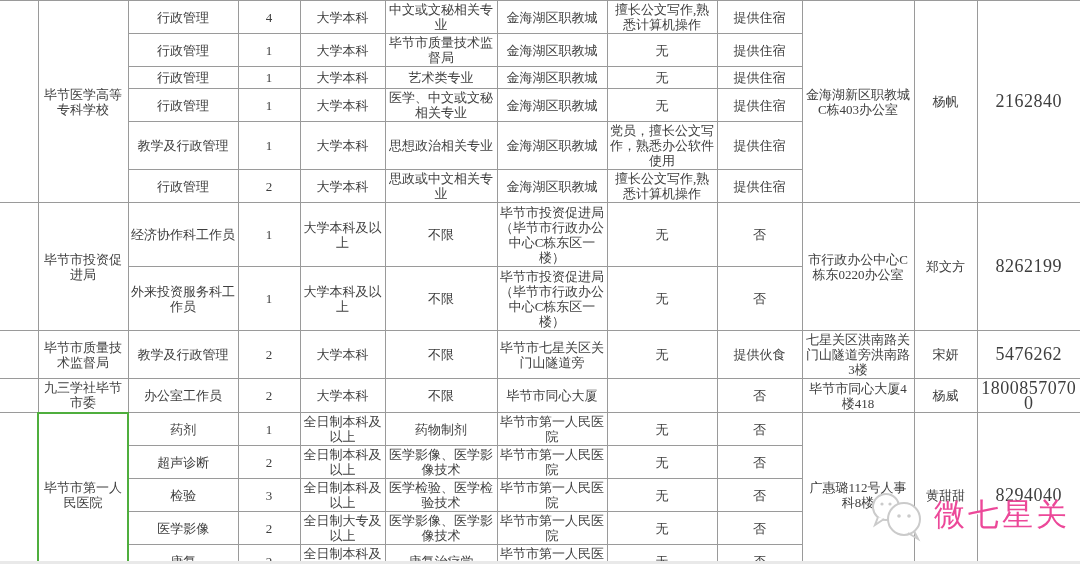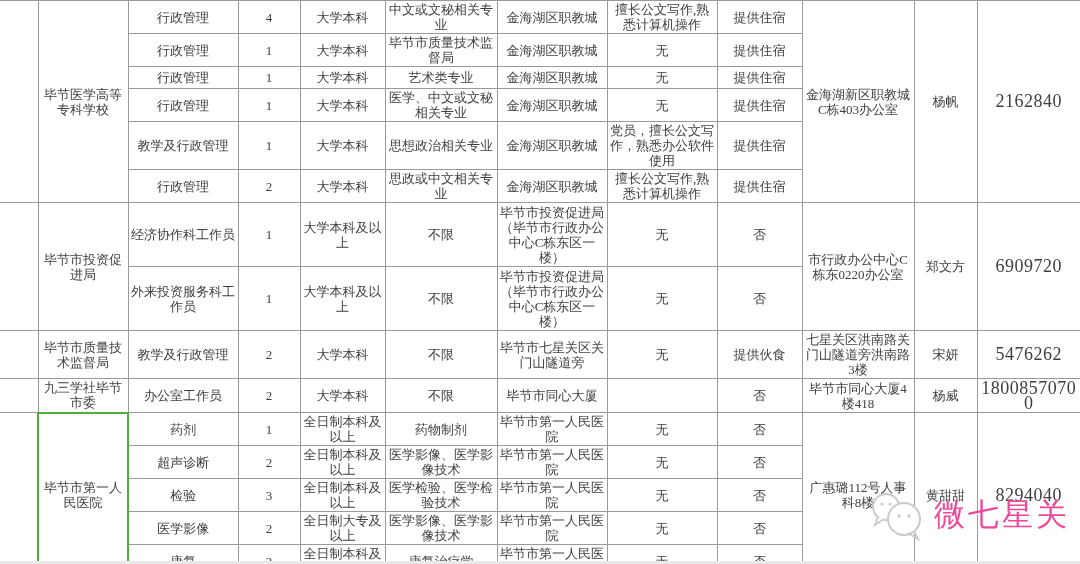--- a/index.html
+++ b/index.html
@@ -154,21 +154,21 @@
           <td rowspan="2">毕节市投资促进局</td>
           <td>经济协作科工作员</td>
           <td>1</td>
           <td>大学本科及以上</td>
           <td>不限</td>
           <td>毕节市投资促进局（毕节市行政办公中心C栋东区一楼）</td>
           <td>无</td>
           <td>否</td>
           <td rowspan="2">市行政办公中心C栋东0220办公室</td>
           <td rowspan="2">郑文方</td>
-          <td rowspan="2" class="last-col">6909720</td>
+          <td rowspan="2" class="last-col">8262199</td>
         </tr>
         <tr style="height: 64px;">
           <td>外来投资服务科工作员</td>
           <td>1</td>
           <td>大学本科及以上</td>
           <td>不限</td>
           <td>毕节市投资促进局（毕节市行政办公中心C栋东区一楼）</td>
           <td>无</td>
           <td>否</td>
         </tr>

